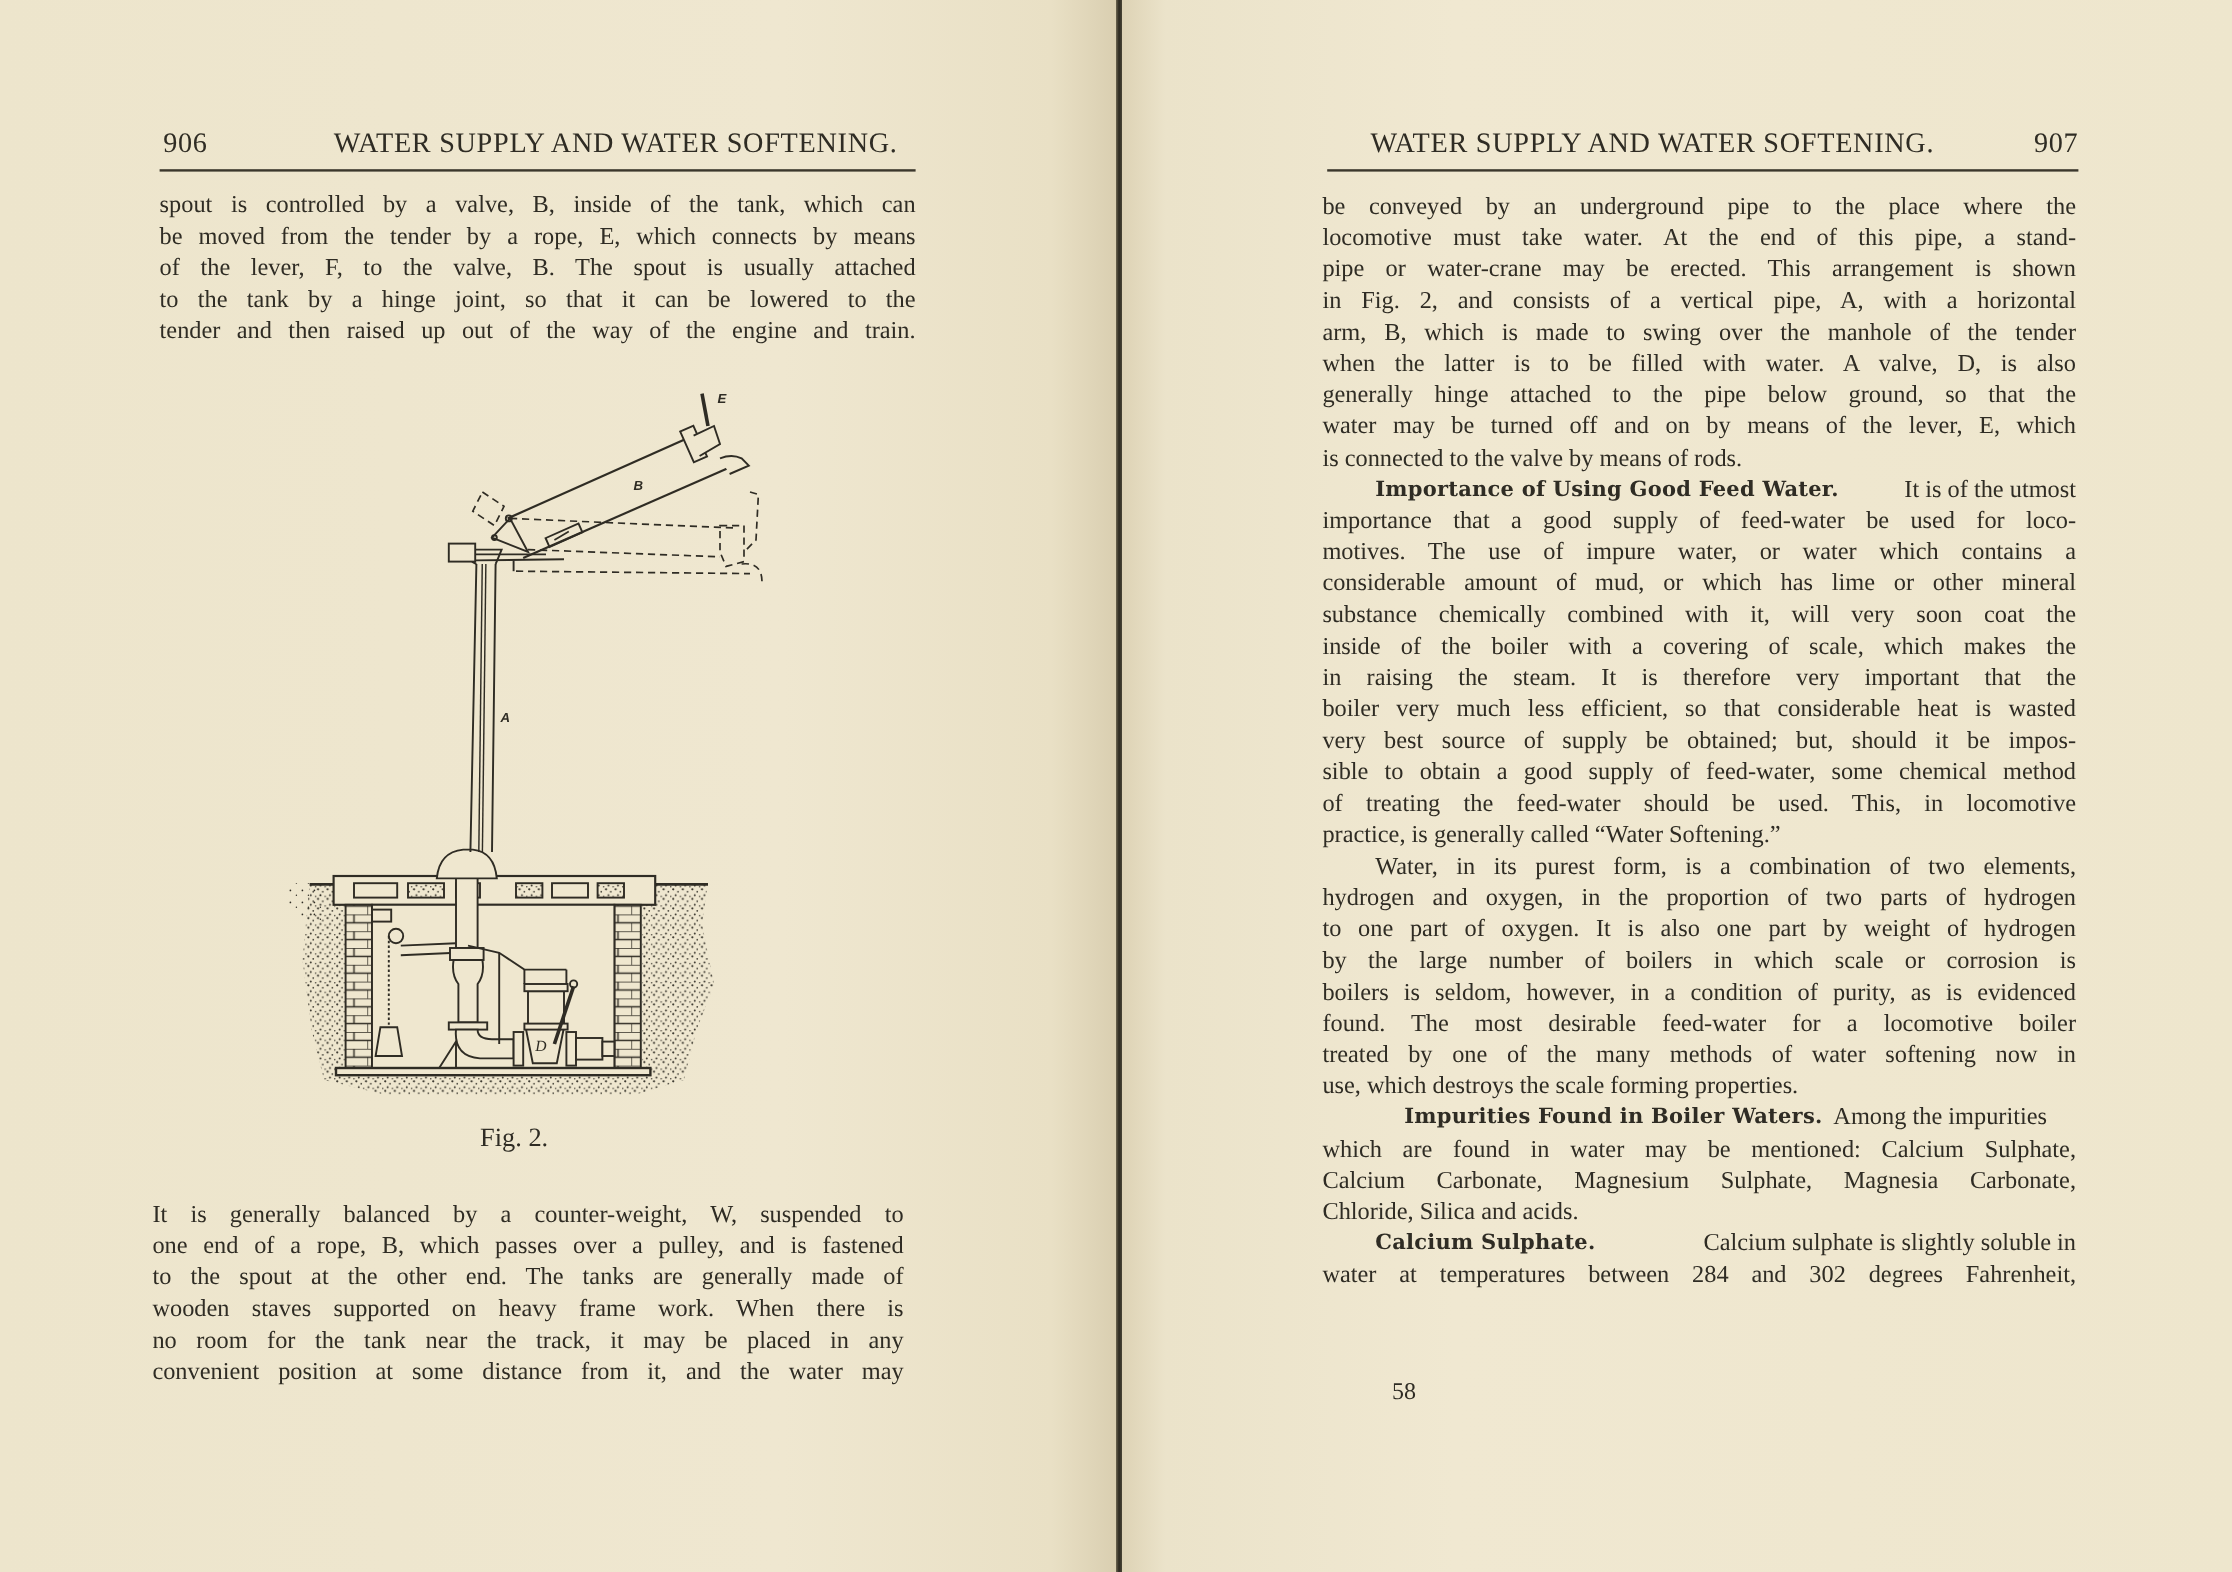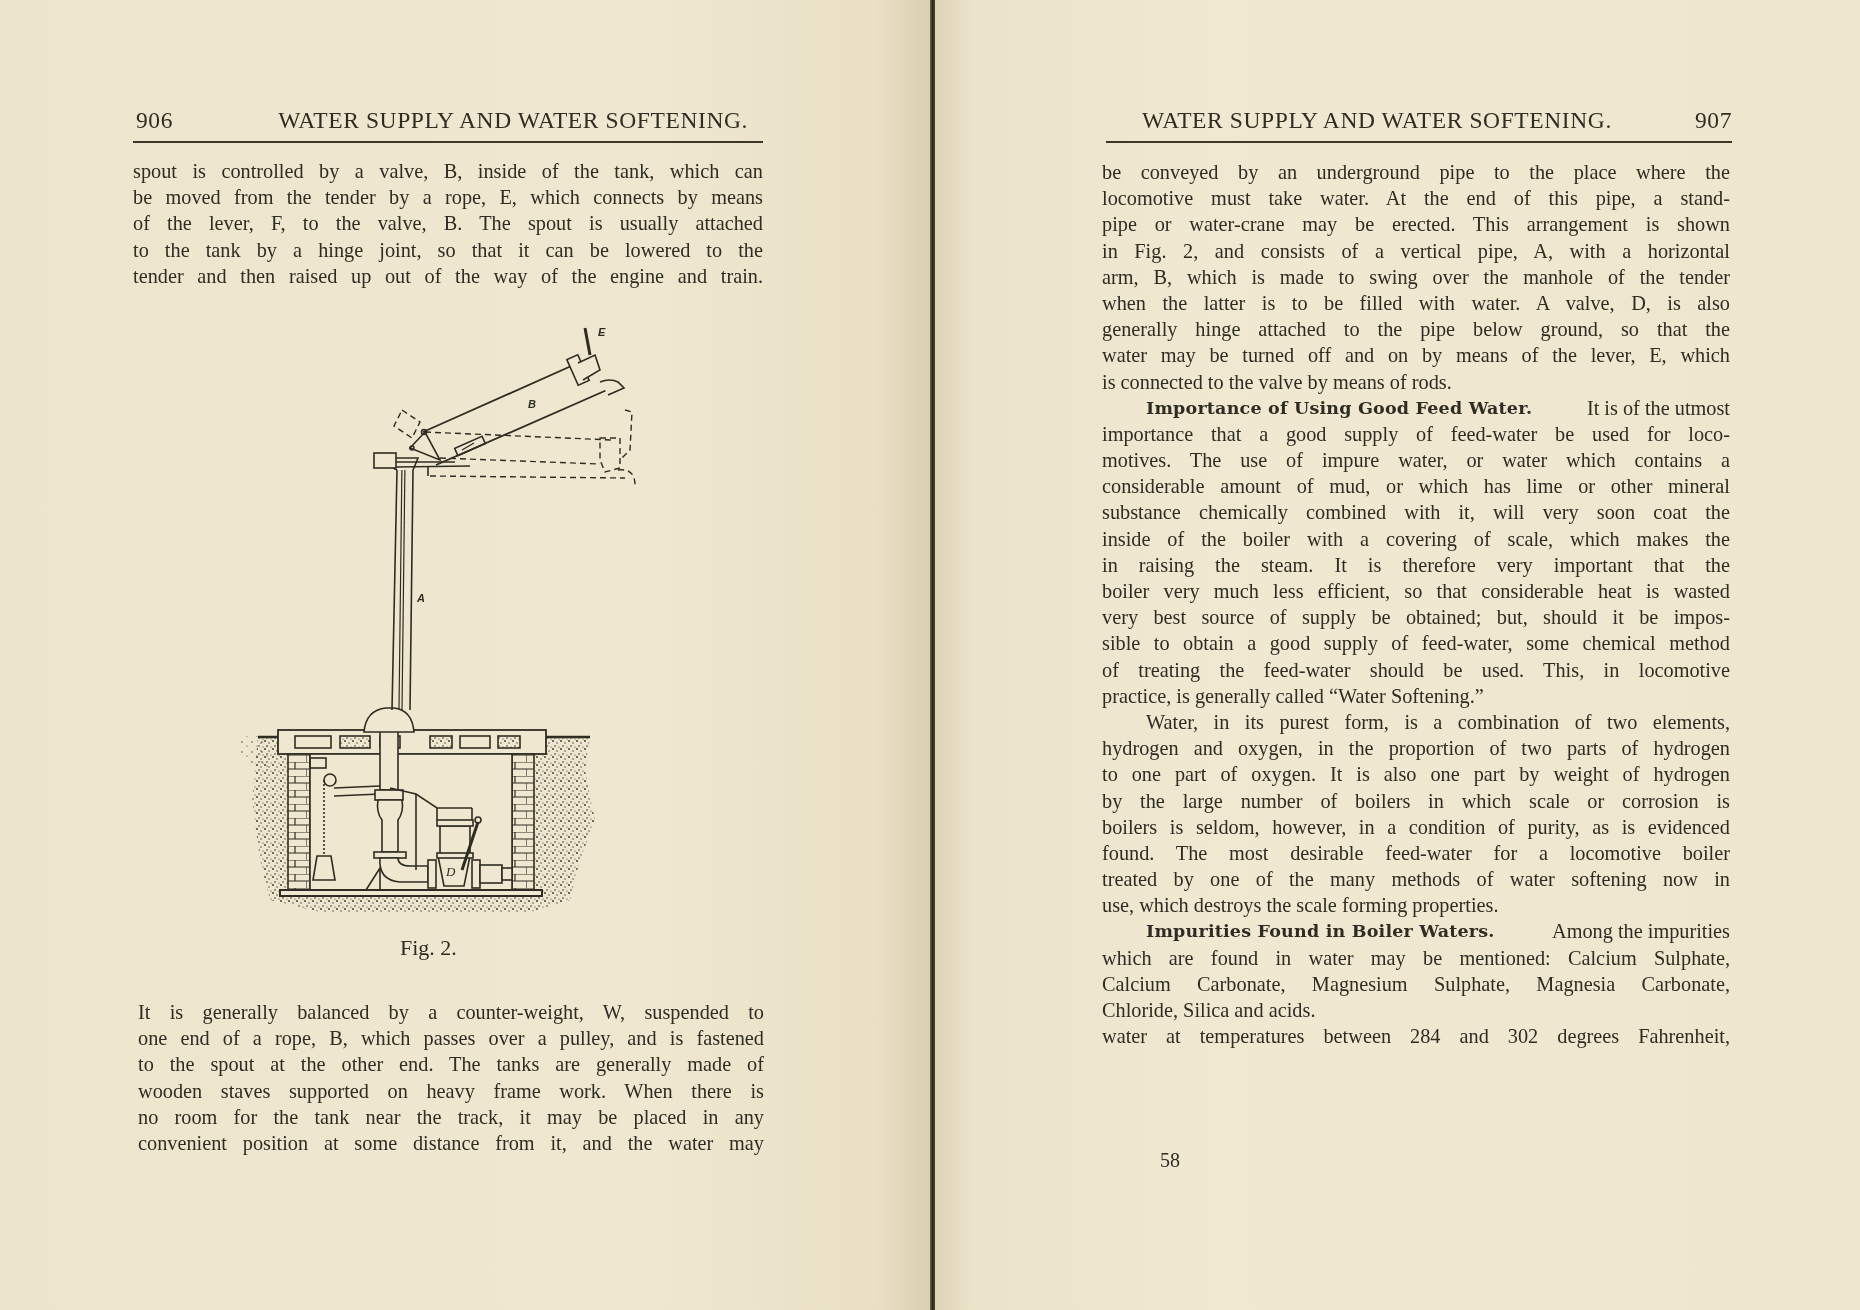--- a/index.html
+++ b/index.html
@@ -44,21 +44,21 @@
     line-height: 26.2px;
   }
   .line {
     display: block; text-align: justify; text-align-last: justify;
     white-space: nowrap; height: 26.2px;
   }
   .line.last { text-align-last: left; }
   .line.indent { padding-left: 44px; }
   .bold { font-weight: bold; font-family: "DejaVu Serif", serif; font-size: 17.5px; letter-spacing: 0.2px; }
   .lt1 { left: 133px; top: 158px; width: 630px; }
-  .lt2 { left: 138px; top: 999px; width: 626px; }
+  .lt2 { left: 127px; top: 999px; width: 626px; }
   .rt1 { left: 1102px; top: 159px; width: 628px; }
   .fig-caption {
     position: absolute; left: 400px; top: 935px; font-size: 22px;
   }
   .signature {
     position: absolute; left: 1160px; top: 1149px; font-size: 20px;
   }
   svg.figure { position: absolute; left: 240px; top: 300px; }
 </style>
 </head>
@@ -234,24 +234,28 @@
       <span class="line">of treating the feed-water should be used.  This, in locomotive</span>
       <span class="line last">practice, is generally called “Water Softening.”</span>
       <span class="line indent">Water, in its purest form, is a combination of two elements,</span>
       <span class="line">hydrogen and oxygen, in the proportion of two parts of hydrogen</span>
       <span class="line">to one part of oxygen.  It is also one part by weight of hydrogen</span>
       <span class="line">by the large number of boilers in which scale or corrosion is</span>
       <span class="line">boilers is seldom, however, in a condition of purity, as is evidenced</span>
       <span class="line">found.  The most desirable feed-water for a locomotive boiler</span>
       <span class="line">treated by one of the many methods of water softening now in</span>
       <span class="line last">use, which destroys the scale forming properties.</span>
-      <span class="line indent" style="text-align-last: left; display: flex; justify-content: space-between;">
+      <span class="line indent" style="text-align-last: left; display: flex; justify-content: center;">
         <span class="bold">Impurities Found in Boiler Waters.</span>
         <span style="white-space: pre;">  Among the impurities</span>
       </span>
       <span class="line">which are found in water may be mentioned:  Calcium Sulphate,</span>
       <span class="line">Calcium Carbonate, Magnesium Sulphate, Magnesia Carbonate,</span>
       <span class="line last">Chloride, Silica and acids.</span>
+      <span class="line indent" style="text-align-last: left; display: flex; justify-content: space-between;">
+        <span class="bold">Calcium Sulphate.</span>
+        <span style="white-space: pre;">  Calcium sulphate is slightly soluble in</span>
+      </span>
       <span class="line">water at temperatures between 284 and 302 degrees Fahrenheit,</span>
     </div>
 
   <div class="signature">58</div>
 </div>
 
 </body></html>

